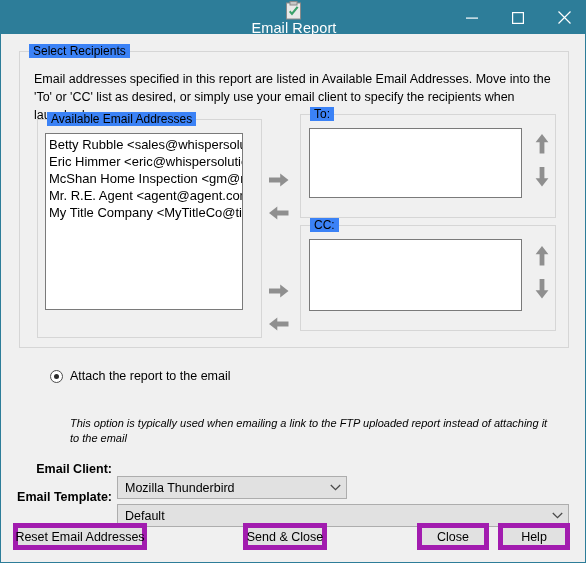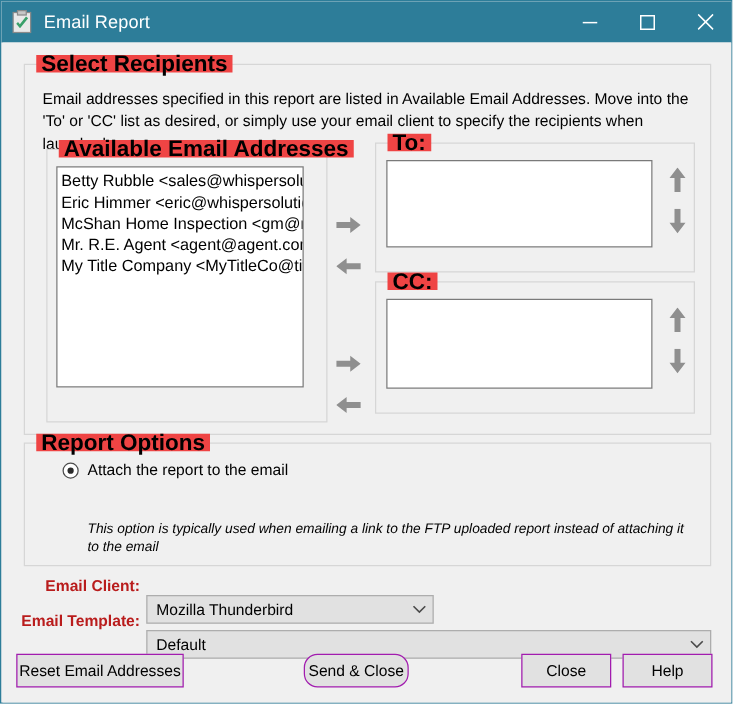--- a/index.html
+++ b/index.html
@@ -23,20 +23,21 @@
 
   
   #titlebar {
     position: absolute;
     left: 0; top: 0;
     width: 586px;
     height: 33px;
     background: #2d7d99;
     display: flex;
     align-items: center;
+    flex-direction: column;
   }
   #title-icon {
     width: 17px;
     height: 19px;
     margin-left: 8px;
     margin-right: 9px;
     position: relative;
     flex: none;
   }
   #title-text {
@@ -73,24 +74,24 @@
   .groupbox {
     position: absolute;
     border: 1px solid #d6d6d6;
     box-sizing: border-box;
     background: transparent;
   }
   .groupbox > .gb-label {
     position: absolute;
     top: -8px;
     left: 9px;
-    background: #ef4444;
+    background: #3b82f6;
     padding: 0 4px;
-    font-size: 18px;
-    font-weight: bold;
+    font-size: 12px;
+    font-weight: normal;
     color: #000;
     white-space: nowrap;
     line-height: 14px;
   }
 
   .desc-text {
     position: absolute;
     font-size: 12.5px;
     color: #000;
     line-height: 18px;
@@ -158,21 +159,21 @@
     font-size: 11px;
     color: #000;
     line-height: 15px;
   }
 
   
   .form-label {
     position: absolute;
     font-size: 12.5px;
     font-weight: bold;
-    color: #b91c1c;
+    color: #000000;
     text-align: right;
     white-space: nowrap;
   }
   .combo {
     position: absolute;
     box-sizing: border-box;
     background: #e1e1e1;
     border: 1px solid #adadad;
     display: flex;
     align-items: center;
@@ -192,21 +193,21 @@
     align-items: center;
     justify-content: center;
     flex: none;
   }
 
   
   .btn {
     position: absolute;
     box-sizing: border-box;
     background: #e1e1e1;
-    border: 1px solid #a21caf;
+    border: 5px solid #a21caf;
     display: flex;
     align-items: center;
     justify-content: center;
     font-size: 12.5px;
     color: #000;
     height: 27px;
     white-space: nowrap;
   }
 </style>
 </head>
@@ -308,23 +309,20 @@
       <svg width="16" height="20" viewBox="0 0 16 20">
         <path d="M5.6 19.5 V8.3 H1.6 L8 0 L14.4 8.3 H10.4 V19.5 Z" fill="#8f8f8f"></path>
       </svg>
     </div>
     <div class="arrowbtn" style="left:527px; top:244px;">
       <svg width="16" height="20" viewBox="0 0 16 20">
         <path d="M5.6 0 V11.2 H1.6 L8 19.5 L14.4 11.2 H10.4 V0 Z" fill="#8f8f8f"></path>
       </svg>
     </div>
 
-    <div class="groupbox" style="left:17px; top:320px; width:550px; height:99px;">
-      <span class="gb-label">Report Options</span>
-    </div>
 
     <div class="radio-row" style="left:48px; top:335px;">
       <span class="radio-mark checked"></span>
       <span class="radio-label">Attach the report to the email</span>
     </div>
 
 
     <div class="hint-text" style="left:68px; top:382px; width:484px;">This option is typically used when emailing a link to the FTP uploaded report instead of attaching it to the email</div>
 
     <div class="form-label" style="left:0px; top:428px; width:110px;">Email Client:</div>
@@ -341,18 +339,18 @@
     <div class="combo" style="left:115px; top:450px; width:452px; height:23px;">
       <span class="combo-value">Default</span>
       <span class="combo-arrow">
         <svg width="11" height="7" viewBox="0 0 11 7">
             <path d="M0.8 1 L5.5 5.6 L10.2 1" fill="none" stroke="#4a4a4a" stroke-width="1.3"></path>
           </svg>
       </span>
     </div>
 
     <div class="btn" style="left:11px; top:489px; width:134px;">Reset Email Addresses</div>
-    <div class="btn" style="left:241px; top:489px; width:84px;border-radius:11px;">Send &amp; Close</div>
+    <div class="btn" style="left:241px; top:489px; width:84px;">Send &amp; Close</div>
     <div class="btn" style="left:415px; top:489px; width:72px;">Close</div>
     <div class="btn" style="left:496px; top:489px; width:72px;">Help</div>
 
   </div>
 </div>
 
 </body></html>

